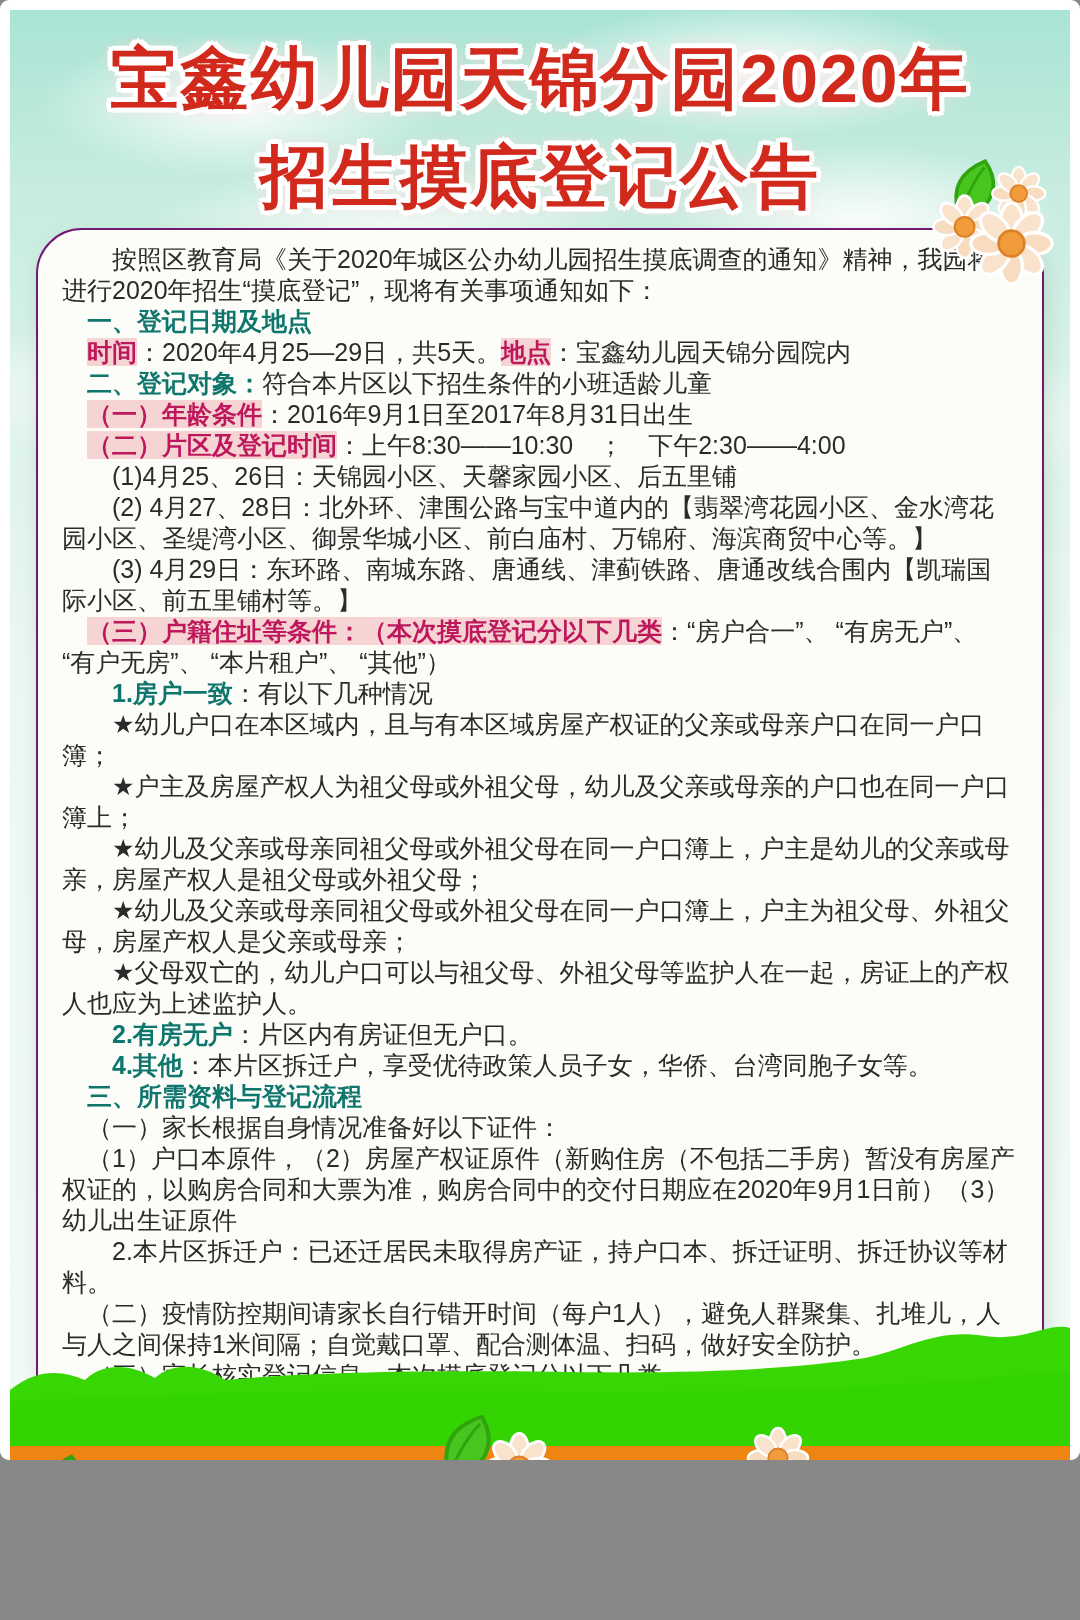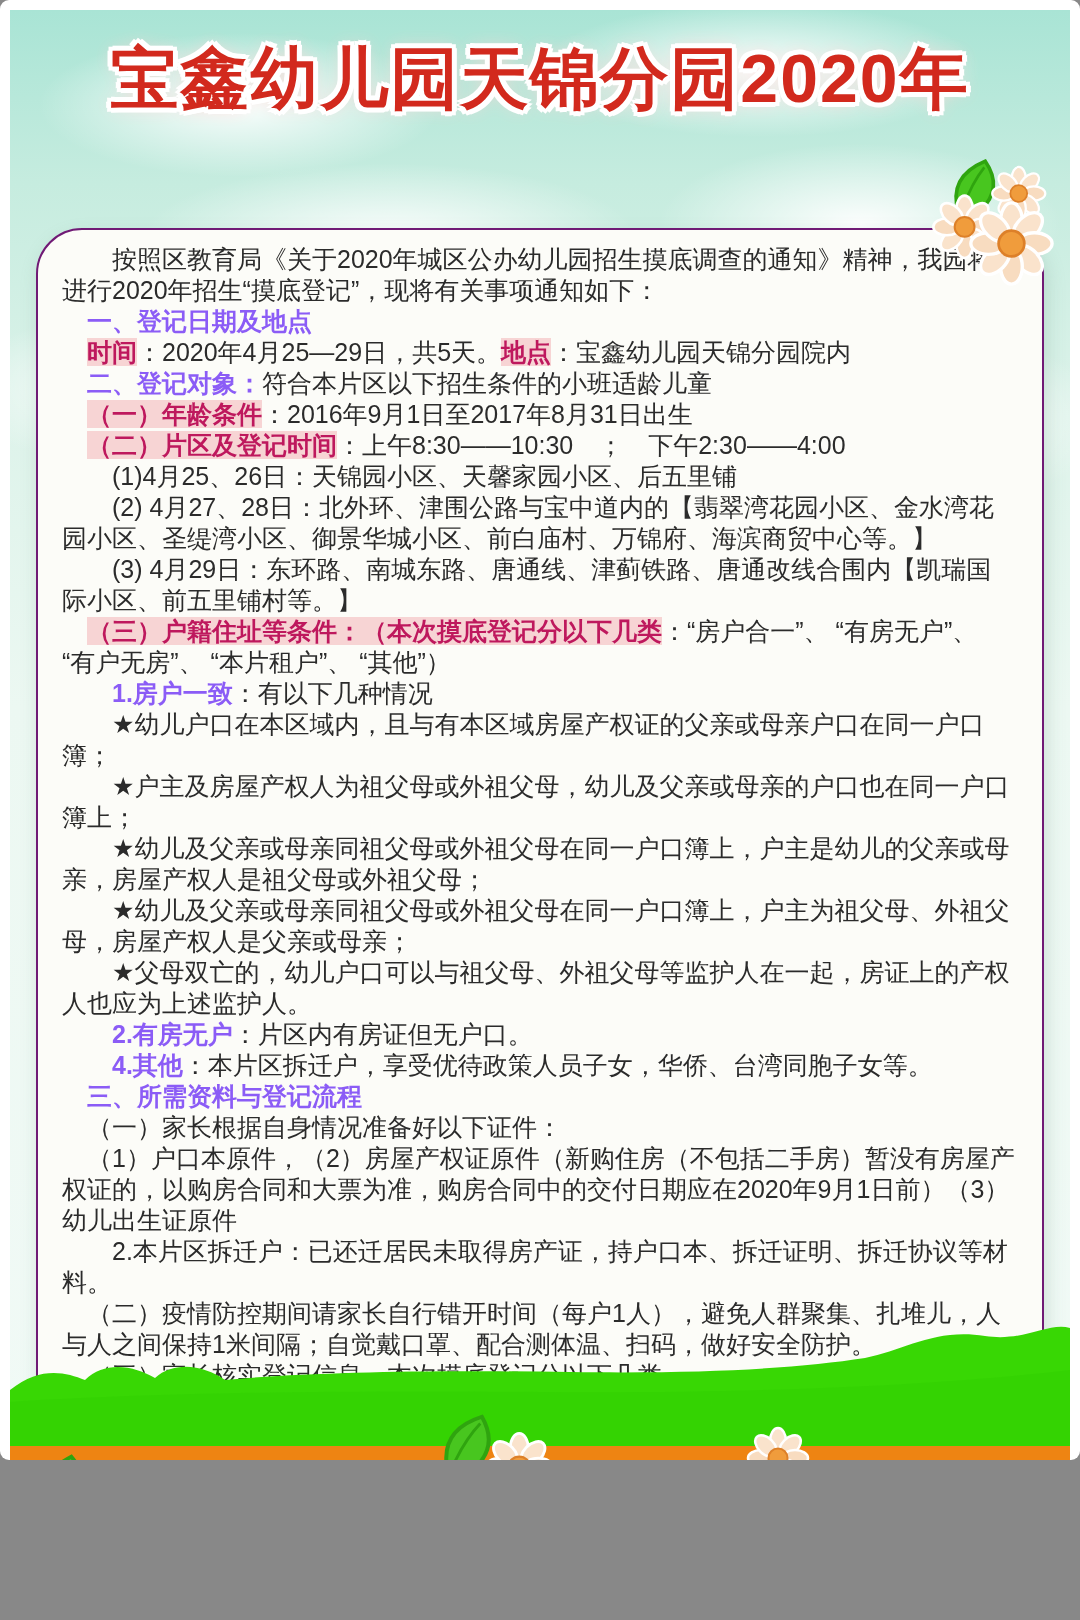--- a/index.html
+++ b/index.html
@@ -35,21 +35,21 @@
     box-shadow:3px 8px 18px rgba(130,165,150,0.30);
     box-sizing:border-box;
   }
   .body-text{
     padding:14px 26px 0 24px;
     font-size:25px;line-height:31px;color:#2b2b2b;
   }
   .para{margin:0;}
   .para.i1{text-indent:1em;}
   .para.i2{text-indent:2em;}
-  .para .b{font-weight:700;color:#8b5cf6;}
+  .para .b{font-weight:700;color:#0f766e;}
   .para .rh{font-weight:700;color:#be185d;background:#f7d4d4;}
   
   .grass{position:absolute;left:10px;right:10px;bottom:0;height:150px;z-index:2;}
   .orange-strip{position:absolute;left:10px;right:10px;bottom:0;height:14px;background:#ee8412;z-index:4;}
   
   .footer{
     position:absolute;right:36px;top:1496px;width:470px;z-index:5;
     text-align:center;font-weight:800;color:#e0372a;
     text-shadow:3px 0 0 #ffe9ee,-3px 0 0 #ffe9ee,0 3px 0 #ffe9ee,0 -3px 0 #ffe9ee,
       2px 2px 0 #fff,-2px -2px 0 #fff,2px -2px 0 #fff,-2px 2px 0 #fff,0 0 12px #ffe08a;
@@ -87,20 +87,21 @@
     <div class="cloud" style="left:20px;top:20px;width:420px;height:150px;"></div>
     <div class="cloud" style="left:520px;top:-10px;width:460px;height:140px;"></div>
     <div class="cloud" style="left:120px;top:150px;width:520px;height:160px;"></div>
     <div class="cloud" style="left:640px;top:130px;width:420px;height:170px;"></div>
     <div class="cloud" style="left:-60px;top:300px;width:360px;height:160px;"></div>
     <div class="cloud" style="left:780px;top:320px;width:320px;height:180px;"></div>
   </div>
 
   <div class="title-block">
     <div>宝鑫幼儿园天锦分园2020年</div>
+    <div>招生摸底登记公告</div>
   </div>
 
   <div class="panel">
     <div class="body-text">
         <p class="para i2"><span>按照区教育局《关于2020年城区公办幼儿园招生摸底调查的通知》精神，我园将进行2020年招生“摸底登记”，现将有关事项通知如下：</span></p>
         <p class="para i1"><span class="b">一、登记日期及地点</span></p>
         <p class="para i1"><span class="rh">时间</span><span>：2020年4月25—29日，共5天。</span><span class="rh">地点</span><span>：宝鑫幼儿园天锦分园院内</span></p>
         <p class="para i1"><span class="b">二、登记对象：</span><span>符合本片区以下招生条件的小班适龄儿童</span></p>
         <p class="para i1"><span class="rh">（一）年龄条件</span><span>：2016年9月1日至2017年8月31日出生</span></p>
         <p class="para i1"><span class="rh">（二）片区及登记时间</span><span>：上午8:30——10:30　；　下午2:30——4:00</span></p>

